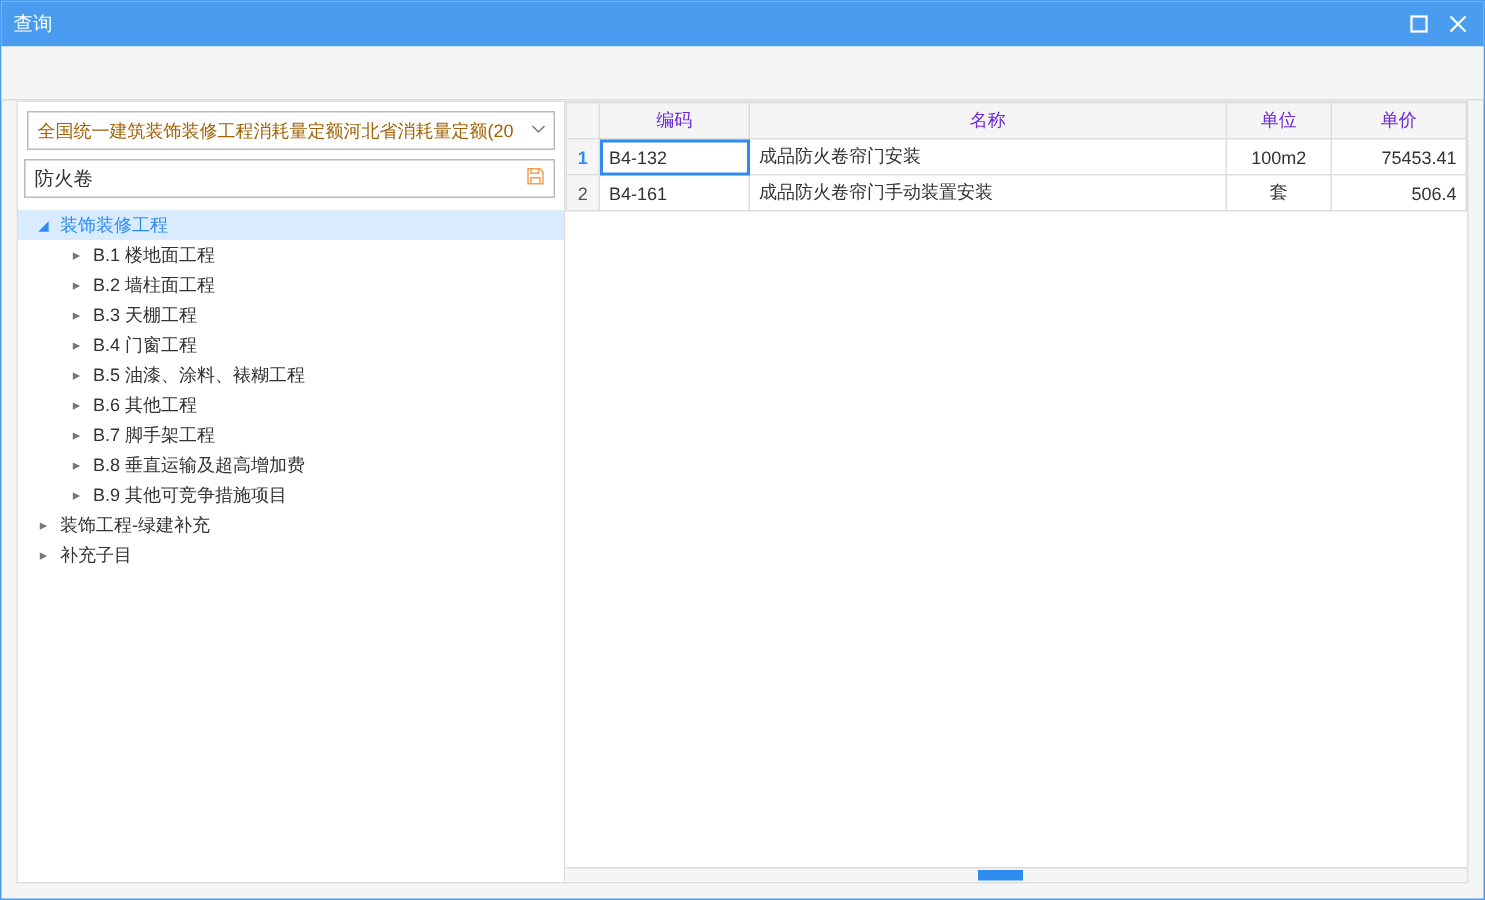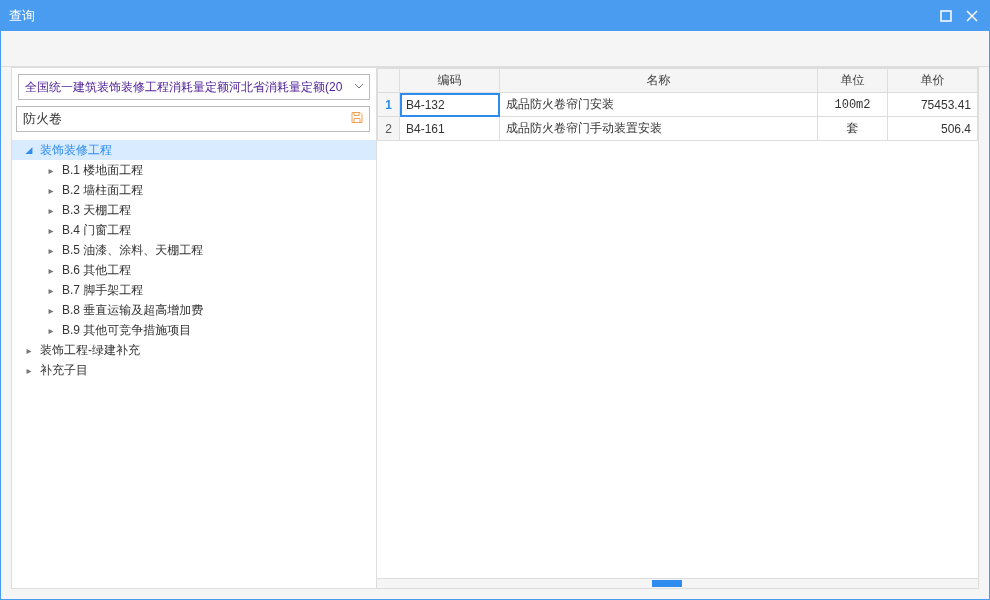--- a/index.html
+++ b/index.html
@@ -13,41 +13,41 @@
   .toolbar { height:36px; background:#f5f5f5; border-bottom:1px solid #ddd; display:flex; align-items:center; padding:0 12px; justify-content:space-between;}
   .tabs { display:flex; }
   .tab { width:80px; height:26px; display:flex; align-items:center; justify-content:center; border:1px solid #ccc; background:#f0f0f0; color:#555; margin-right:-1px; cursor:pointer;}
   .tab.active { background:#2e8cef; color:#fff; border-color:#2e8cef; }
   .top-btns { display:flex; gap:8px;}
   .btn { height:26px; padding:0 20px; border:1px solid #bbb; background:#fff; color:#333; display:flex; align-items:center; justify-content:center; border-radius:2px; cursor:pointer; min-width:80px;}
   .btn.disabled { color:#bbb; cursor:default;}
   .body { flex:1; display:flex; border-top:1px solid #ddd; background:#fff; margin:0 10px 10px 10px; border:1px solid #ddd;}
   .left { width:365px; border-right:1px solid #ddd; display:flex; flex-direction:column; background:#fff;}
   .dropdown { position:relative; margin:6px; }
-  .dropdown select, .dd-box { width:100%; height:26px; border:1px solid #bbb; background:#fff; padding:0 24px 0 6px; font-size:12px; color:#4c1d95; display:flex; align-items:center; white-space:nowrap; overflow:hidden; text-overflow:ellipsis;}
+  .dropdown select, .dd-box { width:100%; height:26px; border:1px solid #bbb; background:#fff; padding:0 24px 0 6px; font-size:12px; color:#a16207; display:flex; align-items:center; white-space:nowrap; overflow:hidden; text-overflow:ellipsis;}
   .dd-caret { position:absolute; right:6px; top:50%; transform:translateY(-50%); pointer-events:none; }
   .search { position:relative; margin:0 6px 6px 4px;}
   .search input { width:100%; height:26px; border:1px solid #bbb; padding:0 26px 0 6px; font-size:13px; color:#333;}
   .search .ico { position:absolute; right:6px; top:50%; transform:translateY(-50%); color:#f0a050;}
   .tree { flex:1; overflow:auto; padding:2px 0 6px 0;}
   .tree-row { height:20px; display:flex; align-items:center; padding-left:12px; cursor:pointer;}
   .tree-row.sel { background:#d9ecff; color:#2e8cef;}
   .tree-row .exp { width:10px; display:inline-flex; justify-content:center; color:#777; margin-right:6px;}
   .tree-row.sel .exp { color:#2e8cef;}
   .tree-row.lvl2 { padding-left:34px;}
   .right { flex:1; display:flex; flex-direction:column; background:#fff; position:relative;}
   table { border-collapse:collapse; width:100%;}
   th, td { border:1px solid #ddd; padding:0 6px; font-size:12px; height:24px; text-align:left; vertical-align:middle;}
-  th { background:#f5f5f5; text-align:center; font-weight:normal; color:#404040;}
+  th { background:#f5f5f5; text-align:center; font-weight:normal; color:#6d28d9;}
   td.num { text-align:right;}
   td.ctr { text-align:center;}
   .rownum { width:22px; text-align:center; background:#f5f5f5; color:#555;}
   .rownum.sel { color:#2e8cef; font-weight:bold;}
   .col-code { width:100px;}
-  .col-unit { width:70px;font-family:Liberation Mono, monospace; }
+  .col-unit { width:70px; }
   .col-price { width:90px;}
   tr.selected td.cell-code { outline:2px solid #2e8cef; outline-offset:-2px;}
   .bottom-scroll { position:absolute; bottom:0; left:0; right:0; height:10px; background:#f5f5f5; border-top:1px solid #ddd;}
   .scroll-handle { position:absolute; left:275px; width:30px; top:1px; bottom:1px; background:#2e8cef;}
 </style>
 </head>
 <body>
 
 <div class="window">
   <div class="titlebar">
@@ -100,21 +100,21 @@
           <div class="tree-row lvl2">
             <span class="exp" style="font-size: 10px;">▸</span>
             <span>B.3 天棚工程</span>
           </div>
           <div class="tree-row lvl2">
             <span class="exp" style="font-size: 10px;">▸</span>
             <span>B.4 门窗工程</span>
           </div>
           <div class="tree-row lvl2">
             <span class="exp" style="font-size: 10px;">▸</span>
-            <span>B.5 油漆、涂料、天棚工程</span>
+            <span>B.5 油漆、涂料、裱糊工程</span>
           </div>
           <div class="tree-row lvl2">
             <span class="exp" style="font-size: 10px;">▸</span>
             <span>B.6 其他工程</span>
           </div>
           <div class="tree-row lvl2">
             <span class="exp" style="font-size: 10px;">▸</span>
             <span>B.7 脚手架工程</span>
           </div>
           <div class="tree-row lvl2">

